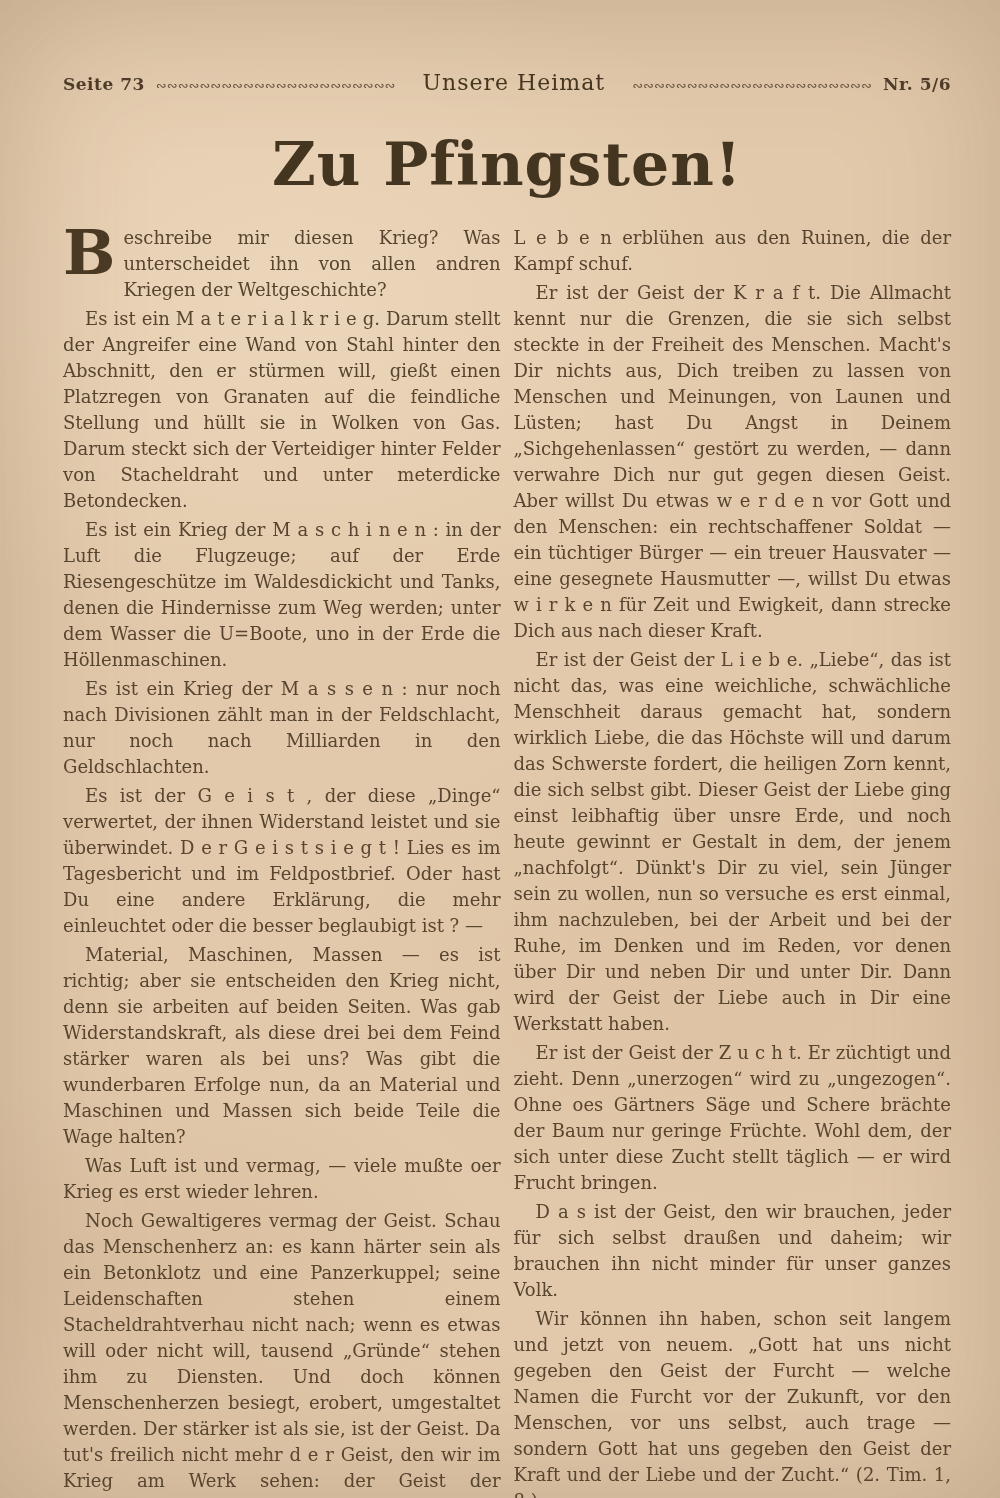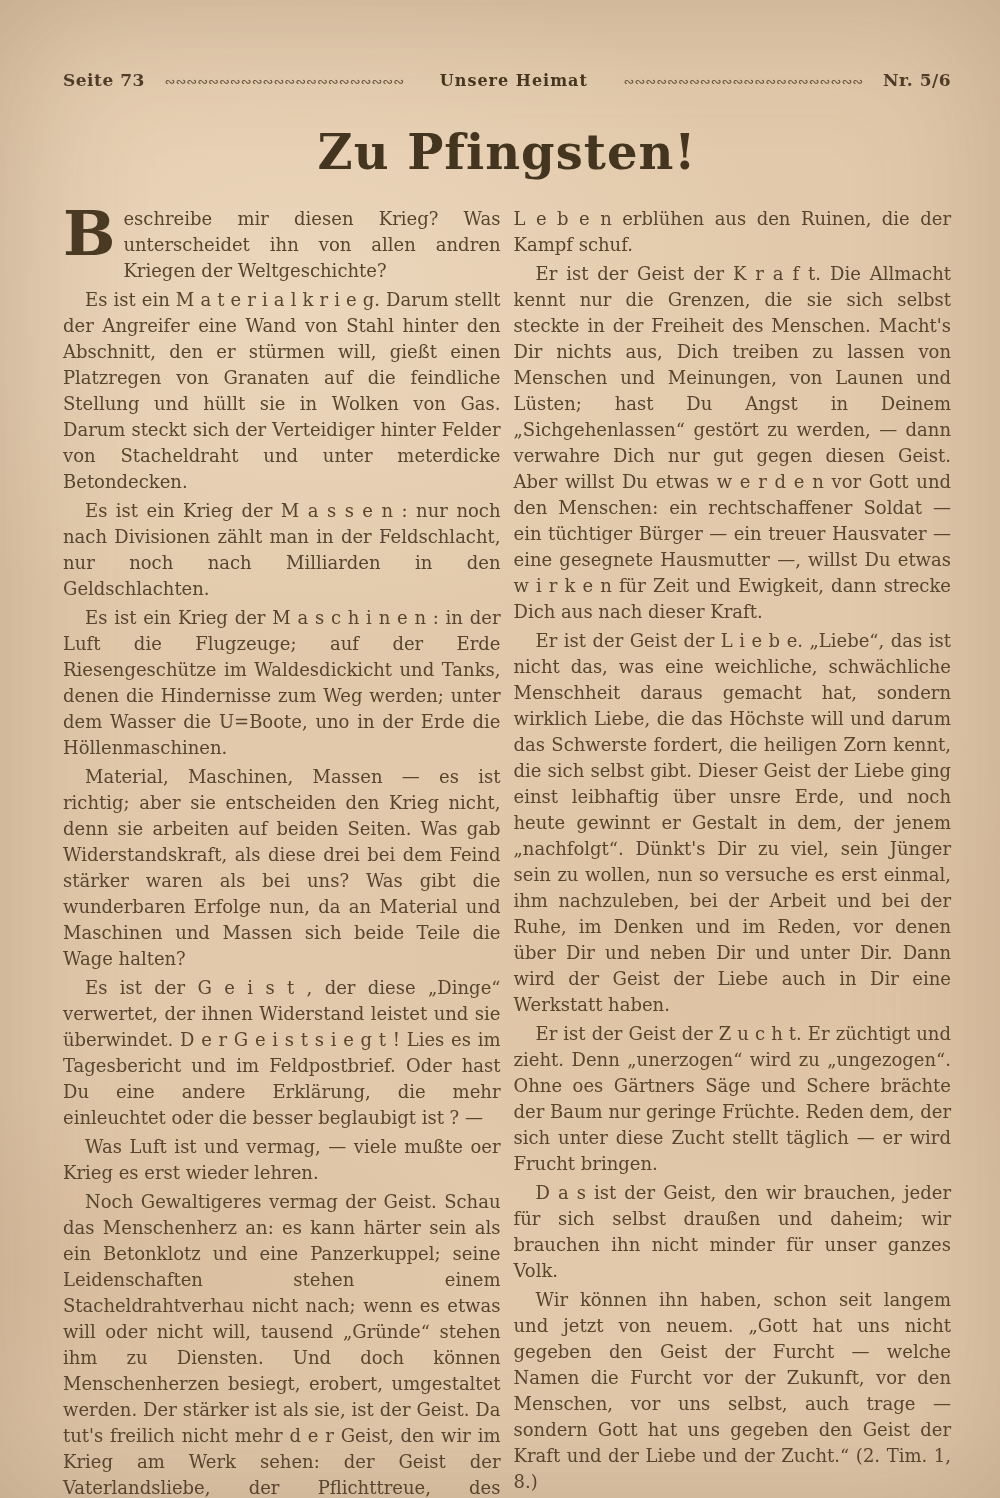--- a/index.html
+++ b/index.html
@@ -21,29 +21,29 @@
   }
   .sheet {
     position: absolute; left: 63px; top: 70px; width: 888px;
   }
   
   .header-row {
     display: flex; align-items: baseline; justify-content: space-between;
     font-size: 17px; color: #4e3c29; white-space: nowrap;
   }
   .header-row .rule-label { font-weight: bold; letter-spacing: 0.5px; }
-  .journal { font-size: 16px; font-weight: bold; letter-spacing: 1px; color: #46361f; margin: 0 16px; }
+  .journal { font-size: 22px; font-weight: normal; letter-spacing: 1px; color: #46361f; margin: 0 16px; }
   .ornament {
     flex: 1 1 auto; overflow: hidden; text-align: center;
     font-size: 13px; letter-spacing: 0px; color: #584630; opacity: 0.9;
     margin: 0 10px; max-width: 285px;
   }
   
   .article-title {
-    text-align: center; font-size: 48px; font-weight: bold;
+    text-align: center; font-size: 60px; font-weight: bold;
     color: #443520; margin: 34px 0 26px 0; letter-spacing: 1px;
   }
   
   .columns { display: flex; gap: 13px; }
   .col { width: 438px; text-align: justify; font-size: 18px; line-height: 26px; color: #57452f; }
   .para { margin: 0 0 3px 0; text-indent: 22px; }
   .para.noindent { text-indent: 0; }
   .dropcap {
     float: left; font-size: 62px; line-height: 50px; font-weight: bold;
     color: #4a3a24; padding: 3px 8px 0 0;
@@ -66,33 +66,33 @@
 
   <div class="article-title">Zu Pfingsten!</div>
 
   <div class="columns">
     <div class="col" id="left-col">
       <p class="para noindent">
         <span class="dropcap">B</span><span>eschreibe mir diesen Krieg? Was unterscheidet ihn von allen andren Kriegen der Weltgeschichte?</span>
       </p>
 
     <p class="para">Es ist ein M a t e r i a l k r i e g.  Darum stellt der Angreifer eine Wand von Stahl hinter den Abschnitt, den er stürmen will, gießt einen Platzregen von Granaten auf die feindliche Stellung und hüllt sie in Wolken von Gas.  Darum steckt sich der Verteidiger hinter Felder von Stacheldraht und unter meterdicke Betondecken.</p>
+        <p class="para">Es ist ein Krieg der M a s c h i n e n :  in der Luft die Flugzeuge; auf der Erde Riesengeschütze im Waldesdickicht und Tanks, denen die Hindernisse zum Weg werden; unter dem Wasser die U=Boote, uno in der Erde die Höllenmaschinen.</p>
         <p class="para">Es ist ein Krieg der M a s s e n :  nur noch nach Divisionen zählt man in der Feldschlacht, nur noch nach Milliarden in den Geldschlachten.</p>
-        <p class="para">Es ist ein Krieg der M a s c h i n e n :  in der Luft die Flugzeuge; auf der Erde Riesengeschütze im Waldesdickicht und Tanks, denen die Hindernisse zum Weg werden; unter dem Wasser die U=Boote, uno in der Erde die Höllenmaschinen.</p>
+        <p class="para">Es ist der G e i s t ,  der diese „Dinge“ verwertet, der ihnen Widerstand leistet und sie überwindet.  D e r  G e i s t  s i e g t !  Lies es im Tagesbericht und im Feldpostbrief.  Oder hast Du eine andere Erklärung, die mehr einleuchtet oder die besser beglaubigt ist ? —</p>
         <p class="para">Material, Maschinen, Massen — es ist richtig; aber sie entscheiden den Krieg nicht, denn sie arbeiten auf beiden Seiten.  Was gab Widerstandskraft, als diese drei bei dem Feind stärker waren als bei uns? Was gibt die wunderbaren Erfolge nun, da an Material und Maschinen und Massen sich beide Teile die Wage halten?</p>
-        <p class="para">Es ist der G e i s t ,  der diese „Dinge“ verwertet, der ihnen Widerstand leistet und sie überwindet.  D e r  G e i s t  s i e g t !  Lies es im Tagesbericht und im Feldpostbrief.  Oder hast Du eine andere Erklärung, die mehr einleuchtet oder die besser beglaubigt ist ? —</p>
         <p class="para">Was Luft ist und vermag, — viele mußte oer Krieg es erst wieder lehren.</p>
         <p class="para">Noch Gewaltigeres vermag der Geist.  Schau das Menschenherz an: es kann härter sein als ein Betonklotz und eine Panzerkuppel; seine Leidenschaften stehen einem Stacheldrahtverhau nicht nach; wenn es etwas will oder nicht will, tausend „Gründe“ stehen ihm zu Diensten.  Und doch können Menschenherzen besiegt, erobert, umgestaltet werden.  Der stärker ist als sie, ist der Geist.  Da tut's freilich nicht mehr d e r  Geist, den wir im Krieg am Werk sehen: der Geist der Vaterlandsliebe, der Pflichttreue, des Gehorsams.  Hier ist Geist nötig, der nicht aus dem Menschenherzen stammt — wie könnte er es sonst überwinden! — sondern Geist von oben, Gottes Geist, h e i l i g e r  G e i s t.</p>
       </div>
 
     <div class="col" id="right-col">
 
       <p class="para noindent">L e b e n erblühen aus den Ruinen, die der Kampf schuf.</p>
         <p class="para">Er ist der Geist der K r a f t.  Die Allmacht kennt nur die Grenzen, die sie sich selbst steckte in der Freiheit des Menschen.  Macht's Dir nichts aus, Dich treiben zu lassen von Menschen und Meinungen, von Launen und Lüsten; hast Du Angst in Deinem „Sichgehenlassen“ gestört zu werden, — dann verwahre Dich nur gut gegen diesen Geist. Aber willst Du etwas w e r d e n vor Gott und den Menschen: ein rechtschaffener Soldat — ein tüchtiger Bürger — ein treuer Hausvater — eine gesegnete Hausmutter —, willst Du etwas w i r k e n für Zeit und Ewigkeit, dann strecke Dich aus nach dieser Kraft.</p>
         <p class="para">Er ist der Geist der L i e b e. „Liebe“, das ist nicht das, was eine weichliche, schwächliche Menschheit daraus gemacht hat, sondern wirklich Liebe, die das Höchste will und darum das Schwerste fordert, die heiligen Zorn kennt, die sich selbst gibt.  Dieser Geist der Liebe ging einst leibhaftig über unsre Erde, und noch heute gewinnt er Gestalt in dem, der jenem „nachfolgt“.  Dünkt's Dir zu viel, sein Jünger sein zu wollen, nun so versuche es erst einmal, ihm nachzuleben, bei der Arbeit und bei der Ruhe, im Denken und im Reden, vor denen über Dir und neben Dir und unter Dir.  Dann wird der Geist der Liebe auch in Dir eine Werkstatt haben.</p>
-        <p class="para">Er ist der Geist der Z u c h t.  Er züchtigt und zieht. Denn „unerzogen“ wird zu „ungezogen“.  Ohne oes Gärtners Säge und Schere brächte der Baum nur geringe Früchte.  Reden dem, der sich unter diese Zucht stellt täglich — er wird Frucht bringen.</p>
+        <p class="para">Er ist der Geist der Z u c h t.  Er züchtigt und zieht. Denn „unerzogen“ wird zu „ungezogen“.  Ohne oes Gärtners Säge und Schere brächte der Baum nur geringe Früchte.  Wohl dem, der sich unter diese Zucht stellt täglich — er wird Frucht bringen.</p>
         <p class="para">D a s ist der Geist, den wir brauchen, jeder für sich selbst draußen und daheim; wir brauchen ihn nicht minder für unser ganzes Volk.</p>
         <p class="para">Wir können ihn haben, schon seit langem und jetzt von neuem.  „Gott hat uns nicht gegeben den Geist der Furcht — welche Namen die Furcht vor der Zukunft, vor den Menschen, vor uns selbst, auch trage — sondern Gott hat uns gegeben den Geist der Kraft und der Liebe und der Zucht.“ (2. Tim. 1, 8.)</p>
 
     </div>
   </div>
 
 </div>
 
 </body></html>

